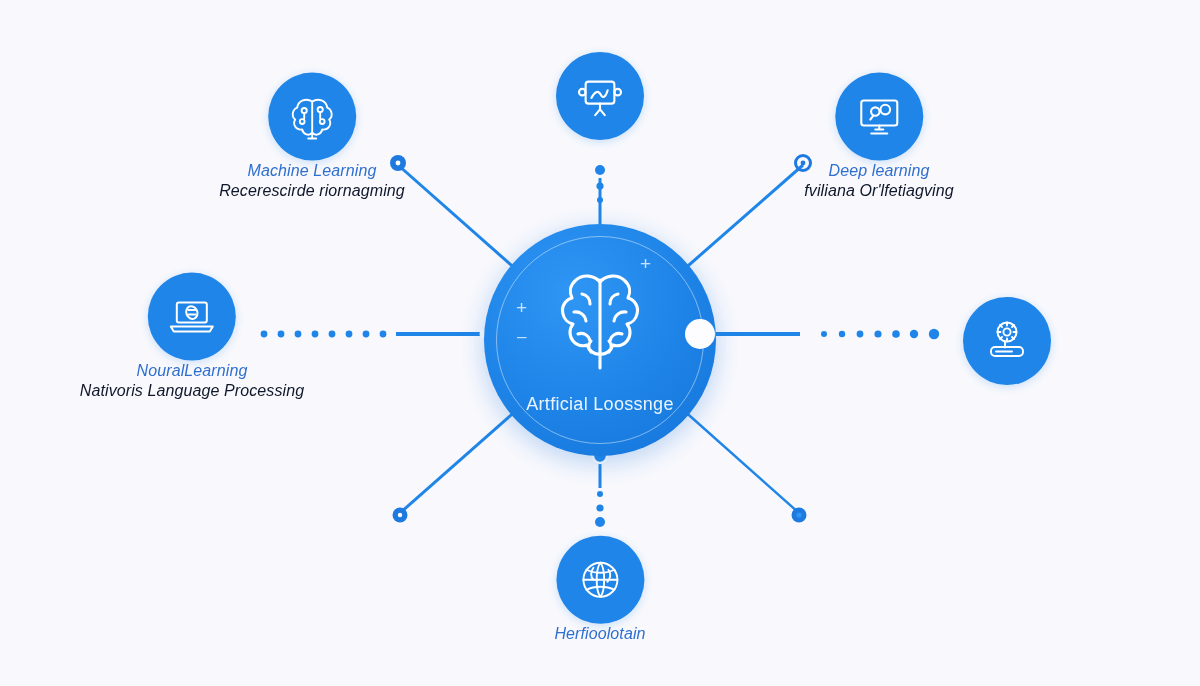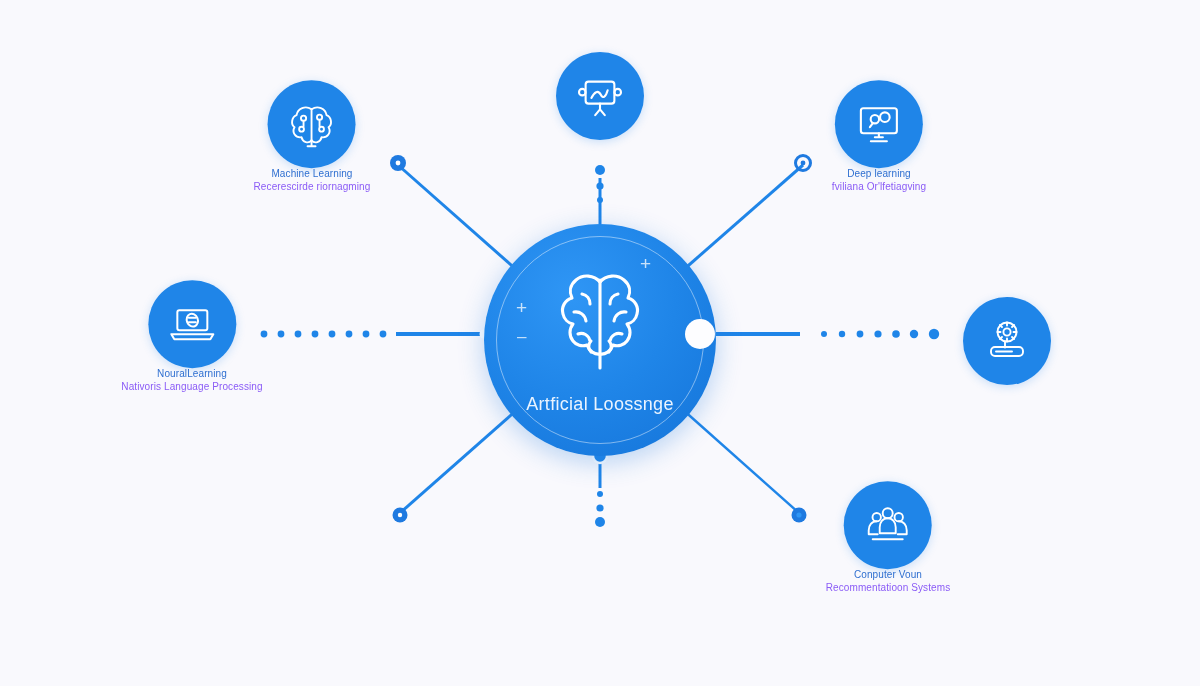--- a/index.html
+++ b/index.html
@@ -17,26 +17,27 @@
   .node .disc{
     width:88px;height:88px;border-radius:50%;
     background:#1f85e8;
     margin:0 auto;
     display:flex;align-items:center;justify-content:center;
     box-shadow:0 2px 10px rgba(31,133,232,.22);
   }
   .node .disc svg{display:block;}
   .node .caption{
     color:#2f6fd0;
-    font-size:10px;
+    font-size:16px;
     line-height:1.28;
     white-space:nowrap;
     letter-spacing:.1px;
-  }
-  .node .caption .l2{color:#8b5cf6;}
+    font-style:italic;
+  }
+  .node .caption .l2{color:#0f172a;}
 
   
   #hub{
     position:absolute;left:600px;top:340px;
     width:232px;height:232px;margin-left:-116px;margin-top:-116px;
     border-radius:50%;
     background:radial-gradient(circle at 38% 30%,#2f96f5 0%,#1f85e8 48%,#1473d8 100%);
     box-shadow:0 6px 26px rgba(31,120,220,.30);
   }
   #hub .innerring{
@@ -225,31 +226,29 @@
         <circle cx="24" cy="14" r="3.6"></circle>
         <path d="M24 4.5v3M24 20.5v3M14.5 14h3M30.5 14h3M17 7l2 2M29 19l2 2M31 7l-2 2M19 19l-2 2"></path>
         <path d="M22 23.5v6"></path>
         <rect x="8" y="29" width="32" height="9" rx="4"></rect>
         <path d="M13 33.5h16"></path>
       </svg>
     </div>
   </div>
 
 
-
-  <div class="node" style="left:888px;top:538px;">
-    <div class="disc">
-      <svg width="52" height="46" viewBox="0 0 52 46" fill="none" stroke="#fff" stroke-width="1.9" stroke-linecap="round" stroke-linejoin="round">
-        <circle cx="26" cy="11" r="5"></circle>
-        <circle cx="15" cy="15" r="4.2"></circle>
-        <circle cx="37" cy="15" r="4.2"></circle>
-        <path d="M26 16c-5 0-8 4-8 9v6h16v-6c0-5-3-9-8-9z"></path>
-        <path d="M15 19c-5 0-8 4-8 9v4h9M37 19c5 0 8 4 8 9v4h-9"></path>
-        <path d="M11 37h30"></path>
-      </svg>
-    </div>
-    <div class="caption">
-      <div>Conputer Voun</div>
-      <div class="l2">Recommentatioon Systems</div>
-    </div>
-  </div>
+  <div class="node" style="left:600px;top:590px;">
+    <div class="disc">
+      <svg width="50" height="48" viewBox="0 0 50 48" fill="none" stroke="#fff" stroke-width="1.9" stroke-linecap="round" stroke-linejoin="round">
+        <circle cx="25" cy="24" r="17"></circle>
+        <path d="M8 24h34M25 7c5 6 5 28 0 34M25 7c-5 6-5 28 0 34"></path>
+        <path d="M11 14c8 4 20 4 28 0M11 34c8-4 20-4 28 0"></path>
+        <path d="M18 12c-3 4-3 9 0 12M33 14c3 4 2 9-1 12"></path>
+      </svg>
+    </div>
+    <div class="caption">
+      <div>Herfioolotain</div>
+      <div class="l2"></div>
+    </div>
+  </div>
+
 
 </div>
 
 </body></html>

